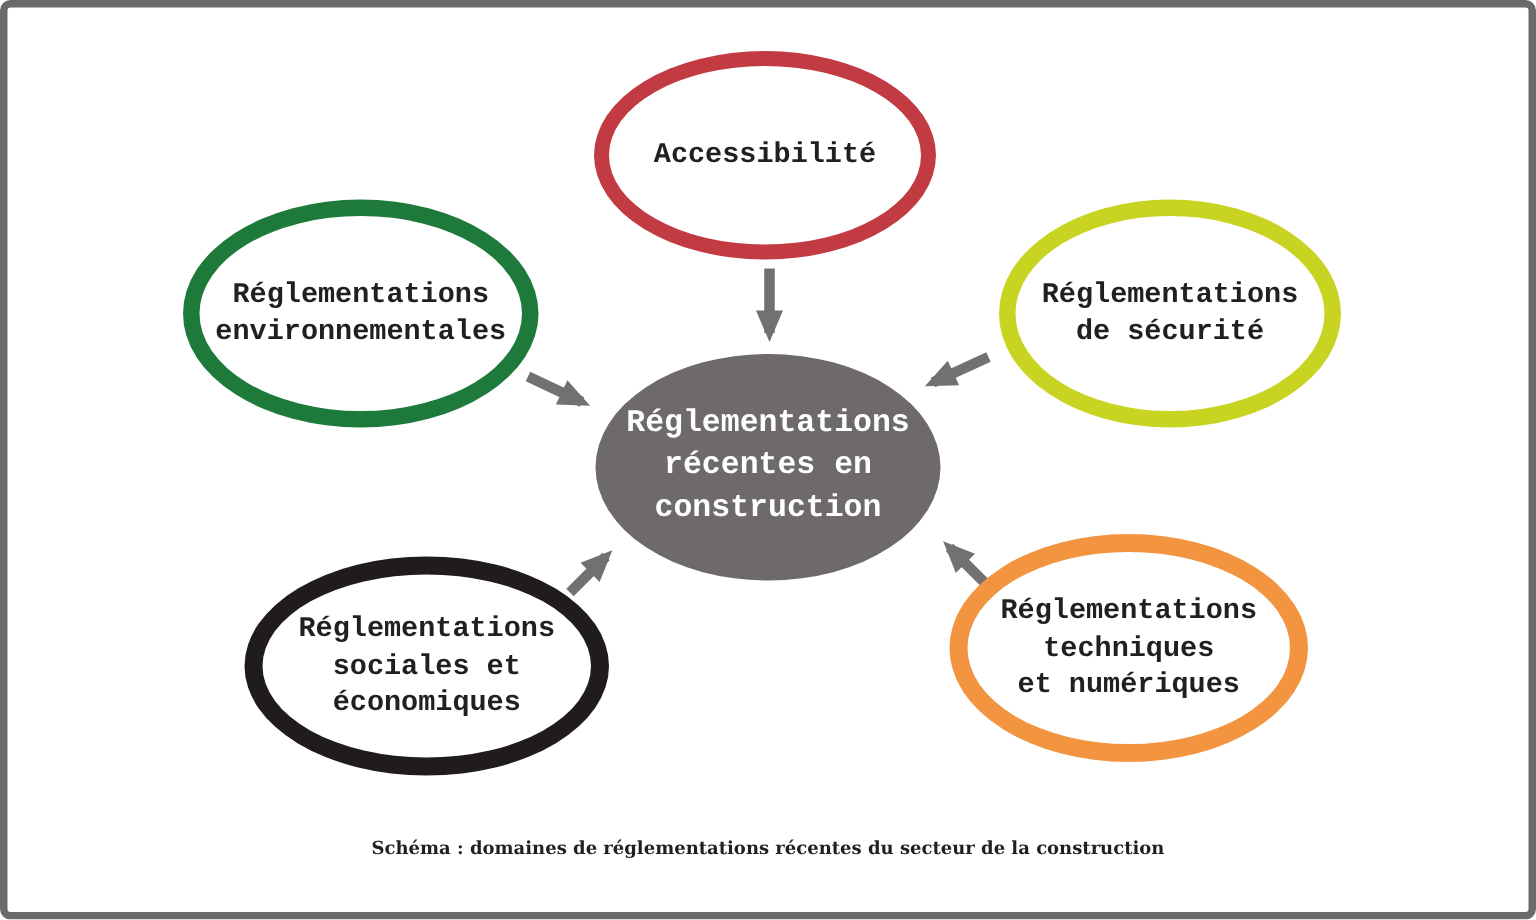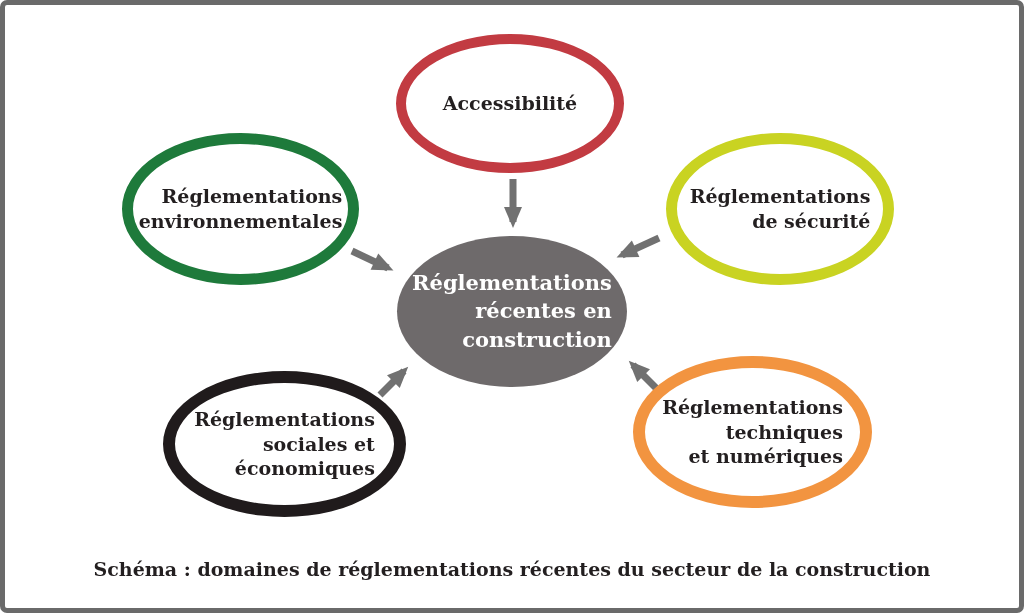--- a/index.html
+++ b/index.html
@@ -17,27 +17,28 @@
     border:5px solid var(--frame-color);
     border-radius:7px;
     background:#ffffff;
     overflow:hidden;
   }
   .arrows{position:absolute;left:0;top:0;width:1014px;height:603px;pointer-events:none;}
   .bubble{
     position:absolute;
     border-radius:50%;
     display:flex;align-items:center;justify-content:center;
-    text-align:right;
+    text-align:center;
     color:var(--ink);
     font-weight:700;
     font-size:19px;
     line-height:1.3;
     background:transparent;
     border-style:solid;
+    font-family:Liberation Mono, monospace;
   }
   .bubble .label{white-space:pre-line;}
   
   .n0{left:391px;top:29px;width:228px;height:139px;border-width:10px;}
   .n1{left:117px;top:128px;width:237px;height:152px;border-width:11px;}
   .n2{left:661px;top:128px;width:228px;height:152px;border-width:11px;}
   .n3{left:158px;top:366px;width:243px;height:146px;border-width:12px;}
   .n4{left:628px;top:351px;width:239px;height:152px;border-width:12px;}
   .center-node{
     left:392px;top:231px;width:230px;height:151px;
@@ -46,21 +47,21 @@
     color:var(--center-text);
     font-size:21px;
     font-weight:600;
     line-height:1.35;
   }
   .caption{
     position:absolute;
     left:0;top:553px;width:1014px;
     text-align:center;
     font-weight:700;
-    font-size:19px;
+    font-size:12px;
     color:var(--ink);
   }
   .arrow-shaft{stroke:var(--arrow-color);stroke-width:7;}
   .arrow-head{fill:var(--arrow-color);}
 </style>
 </head>
 <body>
 
 <div class="frame">
 

